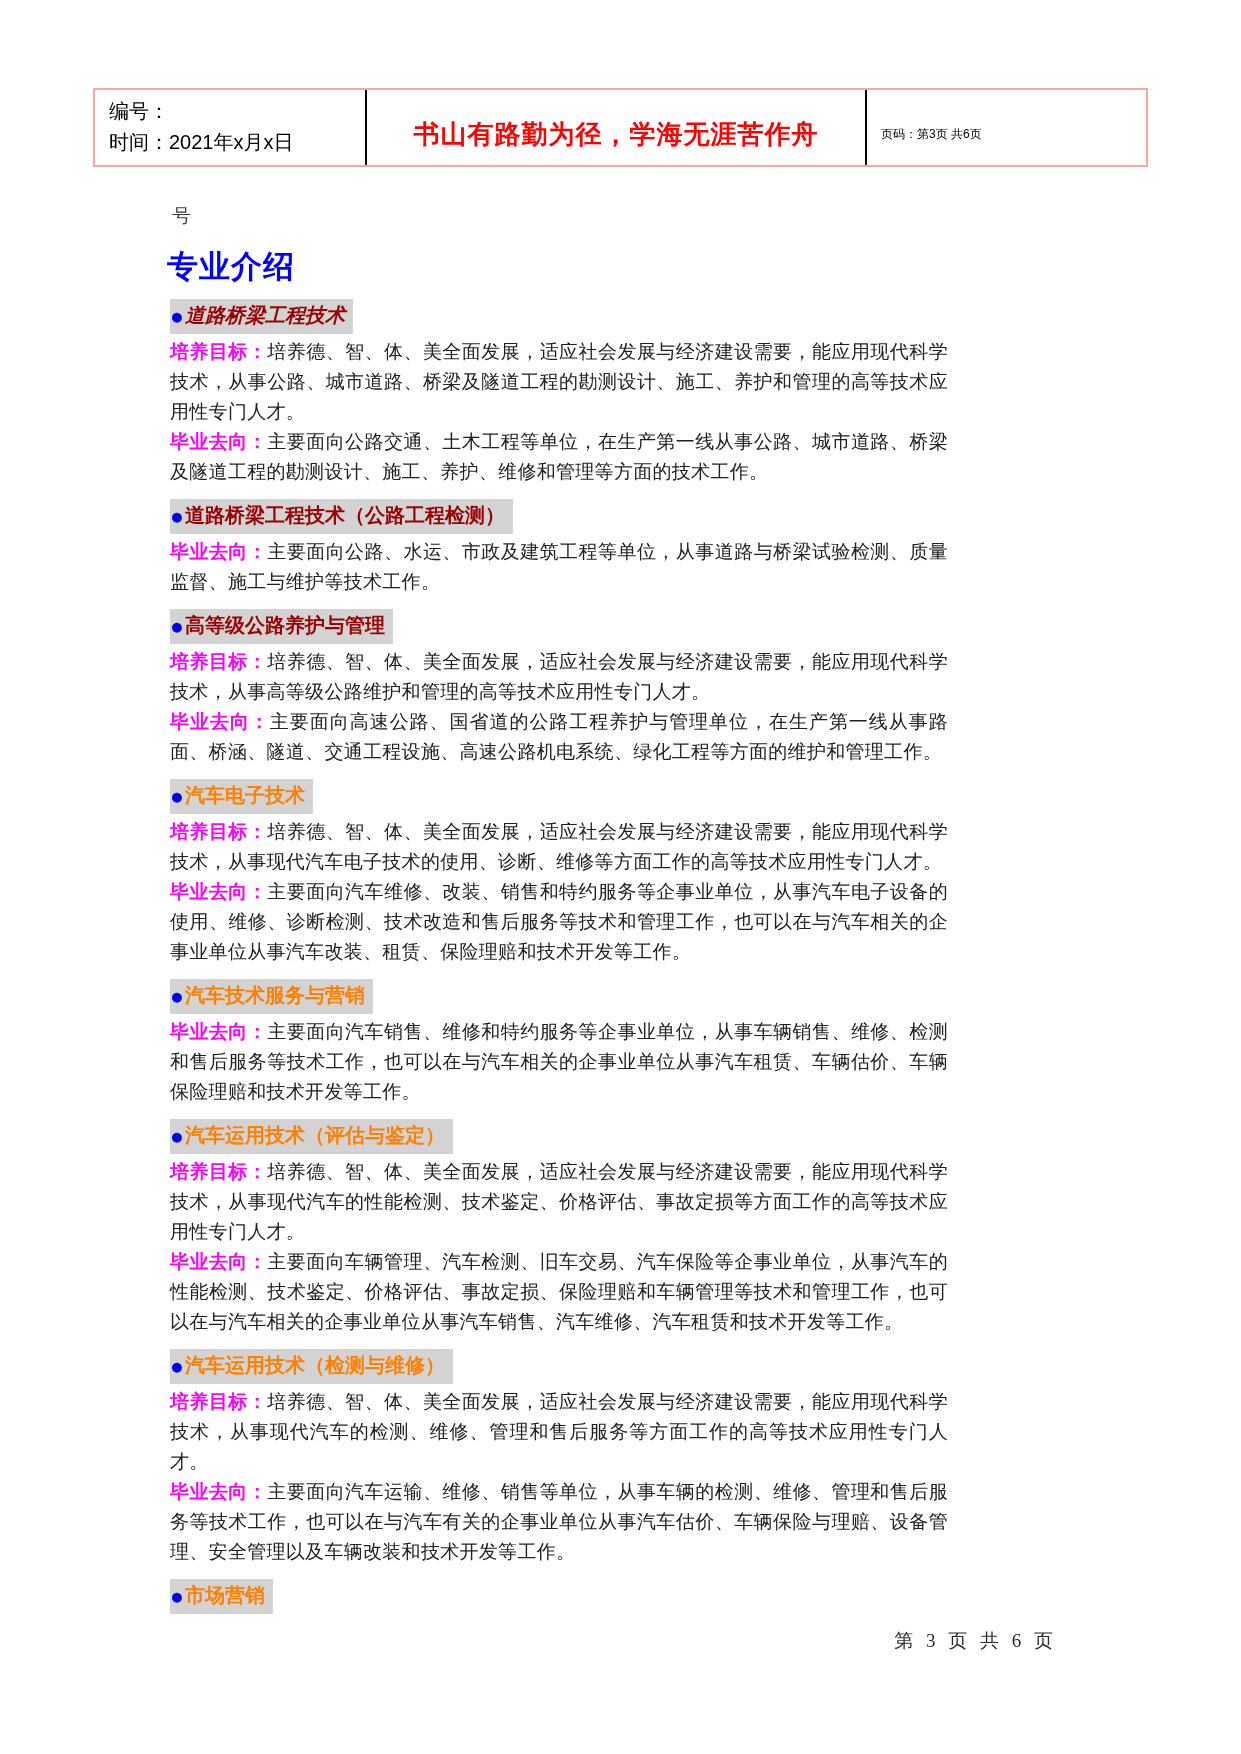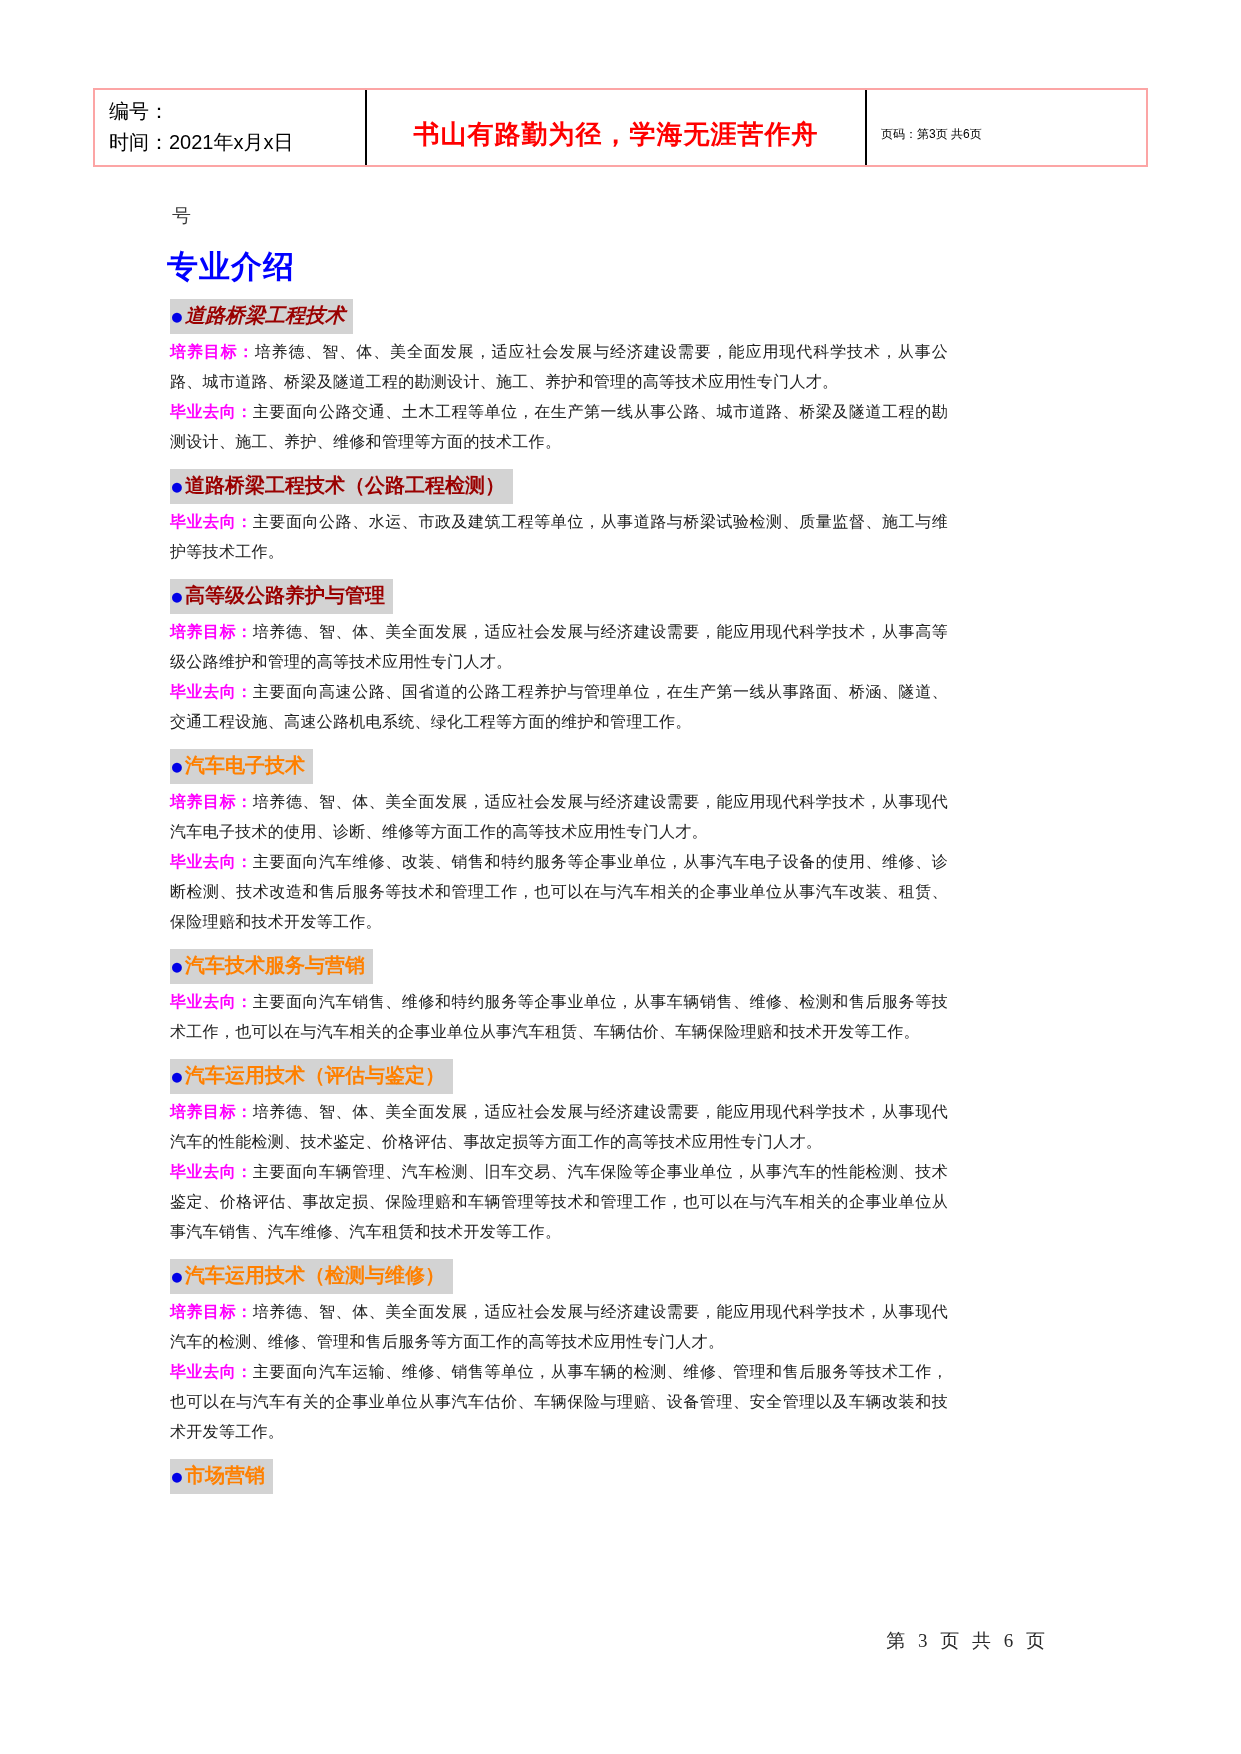--- a/index.html
+++ b/index.html
@@ -76,34 +76,34 @@
     font-size: 23px;
     vertical-align: -2px;
     margin-right: 1px;
   }
   .sec-title-text {
     font-family: "Liberation Sans", sans-serif;
     font-weight: bold; font-size: 20px;
   }
   .para {
     margin: 0; padding: 0;
-    font-size: 16px; line-height: 30px;
+    font-size: 19px; line-height: 30px;
     color: #212121;
     text-align: justify;
     letter-spacing: 0.3px;
   }
   .label {
     font-family: "Liberation Sans", sans-serif;
     font-weight: bold;
     color: #FF00FF;
   }
 
   
   .footer-pageno {
-    position: absolute; top: 1628px; right: 192px;
+    position: absolute; top: 1628px; right: 184px;
     font-size: 19px; color: #2b2b2b;
     letter-spacing: 4px;
   }
 </style>
 </head>
 <body>
 
 <div class="header-table">
   <div class="header-cell hc-left">
     <div>编号：</div>

